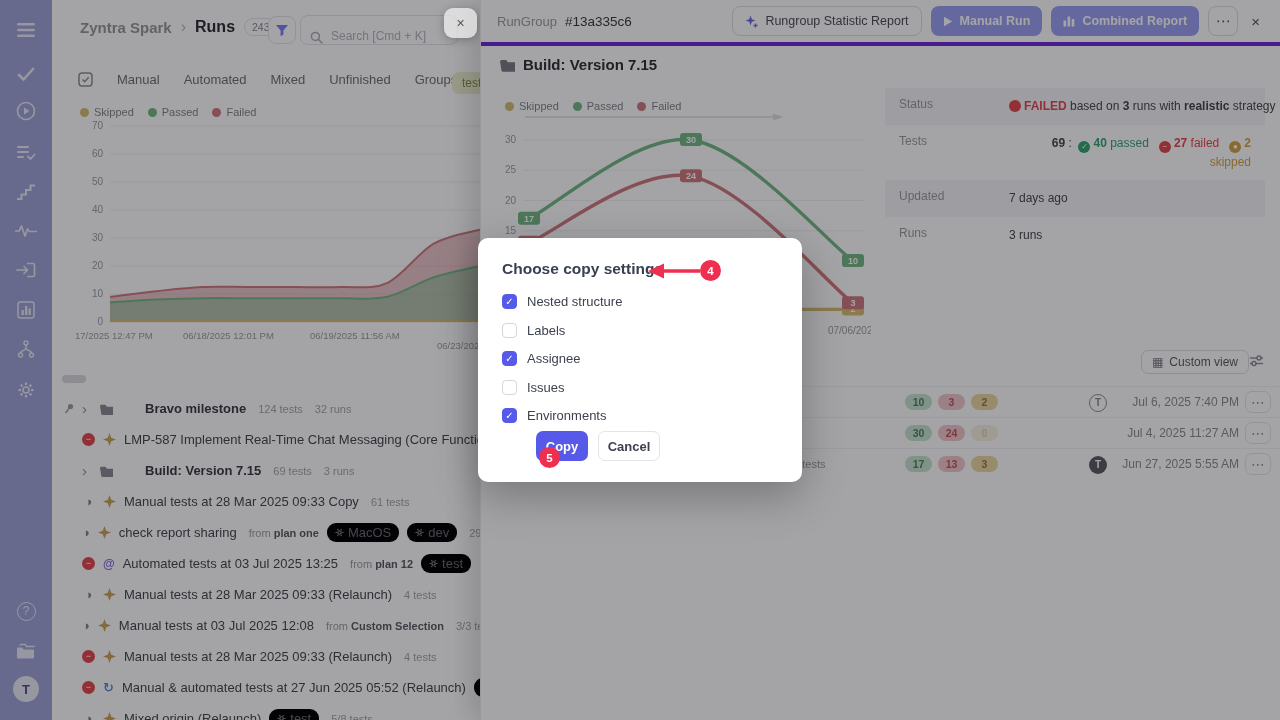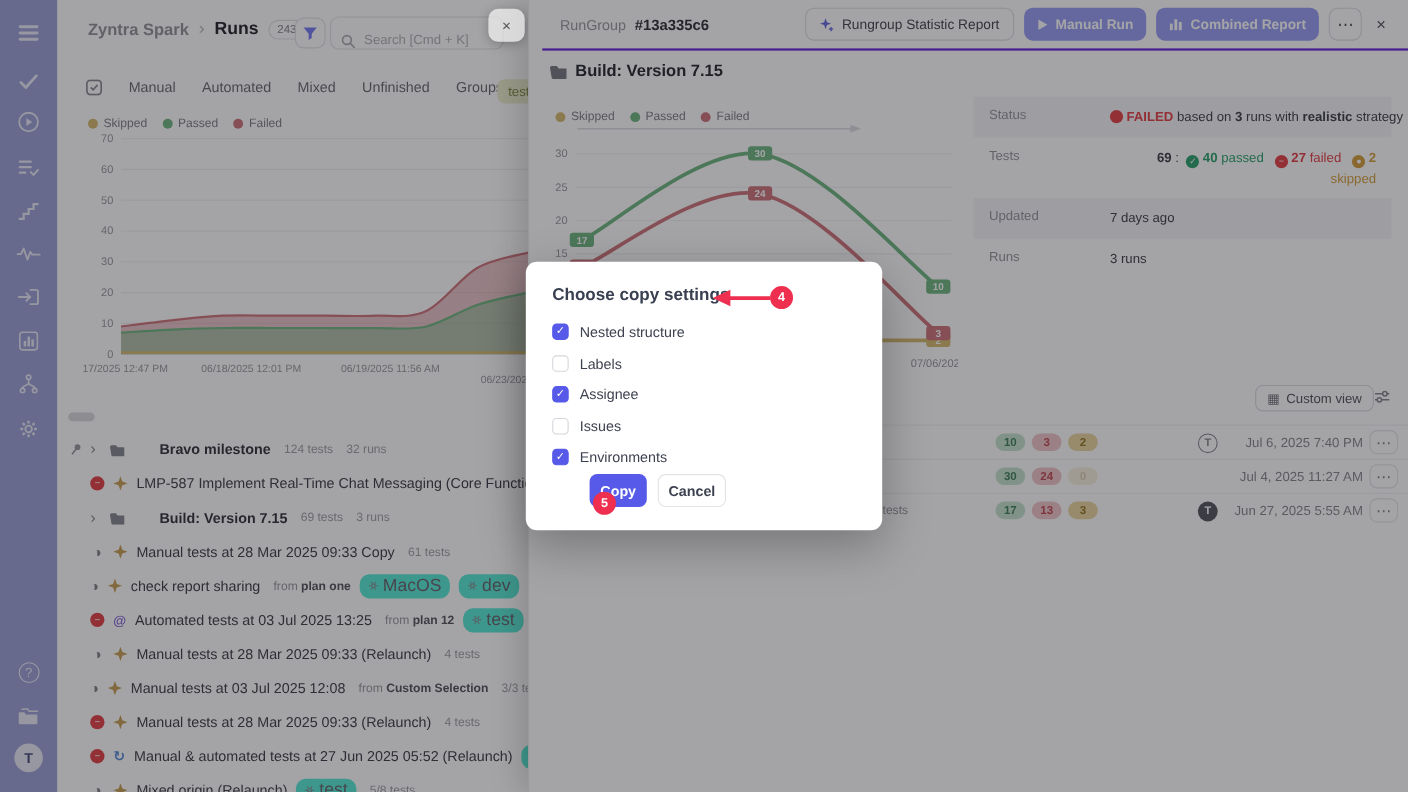--- a/index.html
+++ b/index.html
@@ -27,30 +27,30 @@
   .legend-item{display:flex;align-items:center;gap:5px;font-size:11px;color:#83838a;}
   .dot{width:9px;height:9px;border-radius:50%;}
   .xlabels span{position:absolute;font-size:9.5px;color:#9b9ba0;white-space:nowrap;}
   .hscroll{position:absolute;left:10px;top:375px;width:24px;height:8px;border-radius:4px;background:#d9d9dd;}
   .run-row{position:absolute;left:0;width:428px;height:31px;display:flex;align-items:center;gap:8px;padding-left:30px;white-space:nowrap;overflow:hidden;cursor:pointer;}
   .run-title{font-size:13px;color:#45454c;font-weight:500;}
   .run-title.folder{font-weight:600;color:#3a3a41;padding-left:24px;}
   .run-meta{font-size:11px;color:#a3a3a8;margin-left:4px;}
   .run-from{font-size:11px;color:#9b9ba0;margin-left:4px;}
   .run-from b{color:#5a5a61;font-size:11px;}
-  .chip{display:inline-flex;align-items:center;gap:4px;background:#5eead4;border-radius:9px;padding:2px 8px;font-size:16px;color:#6b6b72;}
+  .chip{display:inline-flex;align-items:center;gap:4px;background:#000000;border-radius:9px;padding:2px 8px;font-size:13px;color:#6b6b72;}
   .chev{font-size:15px;color:#8d8d93;width:9px;}
   .st-circle{width:13px;height:13px;min-width:13px;border-radius:50%;display:flex;align-items:center;justify-content:center;color:#fff;font-size:9px;line-height:1;}
   .st-failed{background:#e5484d;}
   .st-progress{color:#85858c;font-size:13px;width:13px;text-align:center;}
   
   .panel{position:absolute;left:480px;top:0;width:800px;height:720px;background:#fff;box-shadow:-10px 0 24px rgba(0,0,0,.14);border-left:1px solid #ececf0;}
-  .panel-head{height:46px;border-bottom:2px solid #6d28d9;display:flex;align-items:center;padding:0 16px;gap:8px;margin-left:12px;}
+  .panel-head{height:46px;border-bottom:4px solid #6d28d9;display:flex;align-items:center;padding:0 16px;gap:8px;}
   .ph-label{font-size:13px;color:#9b9ba1;}
-  .ph-id{font-size:13.5px;font-weight:700;color:#38383f;}
+  .ph-id{font-size:13.5px;font-weight:400;color:#38383f;}
   .btn{display:inline-flex;align-items:center;gap:7px;height:30px;padding:0 12px;border-radius:8px;font-size:12.5px;cursor:pointer;white-space:nowrap;}
   .btn-outline{border:1px solid #dcdce1;color:#4c4c55;background:#fff;}
   .btn-accent{background:#9ba0f2;color:#fff;font-weight:600;border:none;}
   .btn-sq{width:30px;padding:0;justify-content:center;border:1px solid #dcdce1;background:#fff;color:#55555c;font-size:15px;}
   .group-title{position:absolute;left:18px;top:56px;display:flex;align-items:center;gap:8px;font-size:15px;font-weight:700;color:#2e2e35;}
   .details{position:absolute;left:404px;top:88px;width:380px;font-size:12px;}
   .d-row{display:flex;padding:9px 14px;}
   .d-row.alt{background:#f6f6f8;}
   .d-label{width:110px;min-width:110px;color:#98989e;}
   .d-val{color:#46464d;line-height:1.55;}

